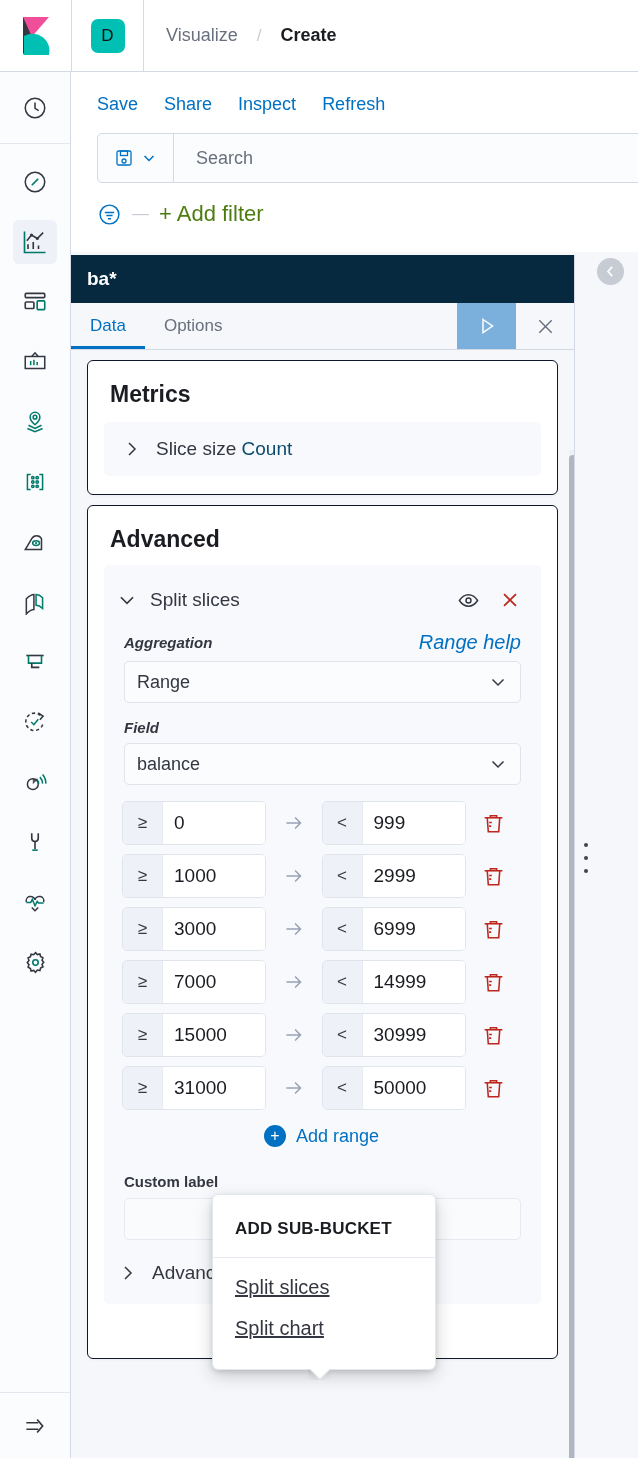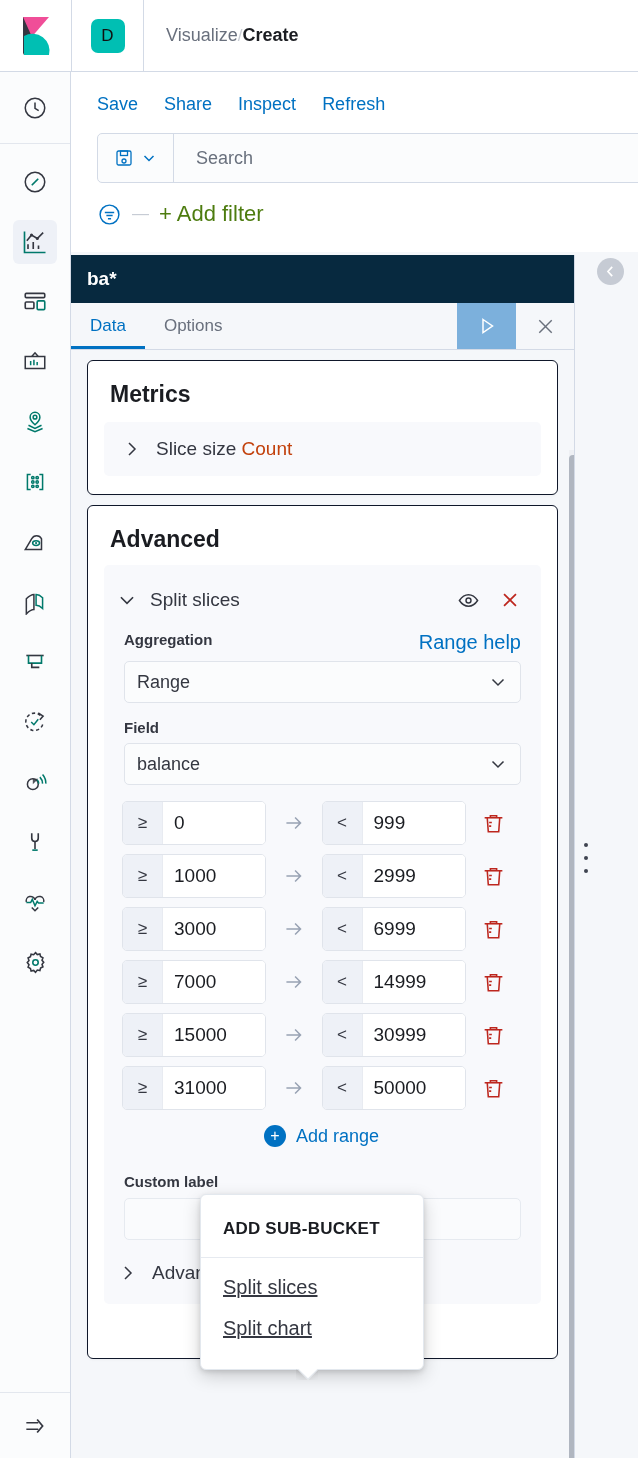--- a/index.html
+++ b/index.html
@@ -25,21 +25,21 @@
   .space-cell {
     width: 72px; height: 72px; display: flex; align-items: center; justify-content: center;
     border-right: 1px solid #d3dae6;
   }
   .space-avatar {
     width: 34px; height: 34px; border-radius: 7px; background: #00bfb3;
     color: #111; font-size: 17px; display: flex; align-items: center; justify-content: center;
     font-weight: 400;
   }
   .breadcrumbs {
-    display: flex; align-items: center; gap: 0; padding-left: 22px; font-size: 18px; justify-content: space-between;
+    display: flex; align-items: center; gap: 19px; padding-left: 22px; font-size: 18px; justify-content: space-between;
   }
   .bc-link { color: #69707d; }
   .bc-sep { color: #c9cdd4; font-size: 17px; }
   .bc-current { color: #1a1c21; font-weight: bold; }
 
   
   .leftnav {
     position: absolute; top: 72px; left: 0; width: 71px; height: 1386px;
     background: #fbfcfd; border-right: 1px solid #d3dae6;
   }
@@ -112,33 +112,33 @@
   .card {
     background: #ffffff; border: 1px solid #0f172a; border-radius: 6px;
     margin: 10px 16px 0 16px; box-shadow: 0 1px 3px rgba(0,0,0,.04);
   }
   .card-title { font-size: 23px; font-weight: bold; color: #1a1c21; padding: 20px 22px 6px 22px; }
   .metric-row {
     margin: 8px 16px 18px 16px; height: 54px; background: #f8f9fc; border-radius: 5px;
     display: flex; align-items: center; gap: 14px; padding-left: 18px; cursor: pointer;
   }
   .metric-text { font-size: 19px; color: #343741; }
-  .metric-text .muted { color: #c2410c; }
+  .metric-text .muted { color: #0c4a6e; }
 
   .bucket-box {
     margin: 6px 16px 16px 16px; background: #f8f9fc; border-radius: 5px; padding: 14px 0 20px 0;
   }
   .bucket-head {
     display: flex; align-items: center; padding: 6px 16px 0 12px; gap: 12px;
   }
   .bucket-title { font-size: 19px; color: #343741; flex: 1; }
   .icon-btn { width: 30px; height: 30px; display: flex; align-items: center; justify-content: center; cursor: pointer; }
 
   .form-row { padding: 16px 20px 0 20px; }
-  .form-label-line { display: flex; align-items: flex-start; }
+  .form-label-line { display: flex; align-items: center; font-style: italic; }
   .form-label { font-size: 15px; font-weight: bold; color: #343741; flex: 1; }
   .help-link { font-size: 20px; color: #0071c2; cursor: pointer; }
   .select {
     margin-top: 7px; height: 42px; width: 100%;
     border: 1px solid #e0e4eb; border-radius: 5px; background: #fbfcfd;
     display: flex; align-items: center; padding: 0 12px;
     font-size: 18px; color: #343741; cursor: pointer;
   }
   .select .sel-val { flex: 1; }
 
@@ -198,21 +198,21 @@
   .grip span { width: 4px; height: 4px; border-radius: 50%; background: #3f4450; display: block; }
 
   
   .collapse-btn {
     position: absolute; left: 597px; top: 258px; width: 27px; height: 27px; border-radius: 50%;
     background: #c6cbd4; display: flex; align-items: center; justify-content: center; cursor: pointer;
   }
 
   
   .popover {
-    position: absolute; left: 200px; top: 1194px; width: 224px; height: 176px;
+    position: absolute; left: 212px; top: 1194px; width: 224px; height: 176px;
     background: #ffffff; border-radius: 6px; border: 1px solid #e3e8ee;
     box-shadow: 0 6px 18px rgba(0,0,0,.18), 0 2px 5px rgba(0,0,0,.12);
     z-index: 40;
   }
   .pop-title {
     font-size: 17px; font-weight: bold; color: #1a1c21; letter-spacing: .2px;
     padding: 24px 0 18px 22px; border-bottom: 1px solid #e6eaf0;
   }
   .pop-item {
     font-size: 20px; color: #343741; padding: 18px 0 0 22px; cursor: pointer; text-decoration: underline;

